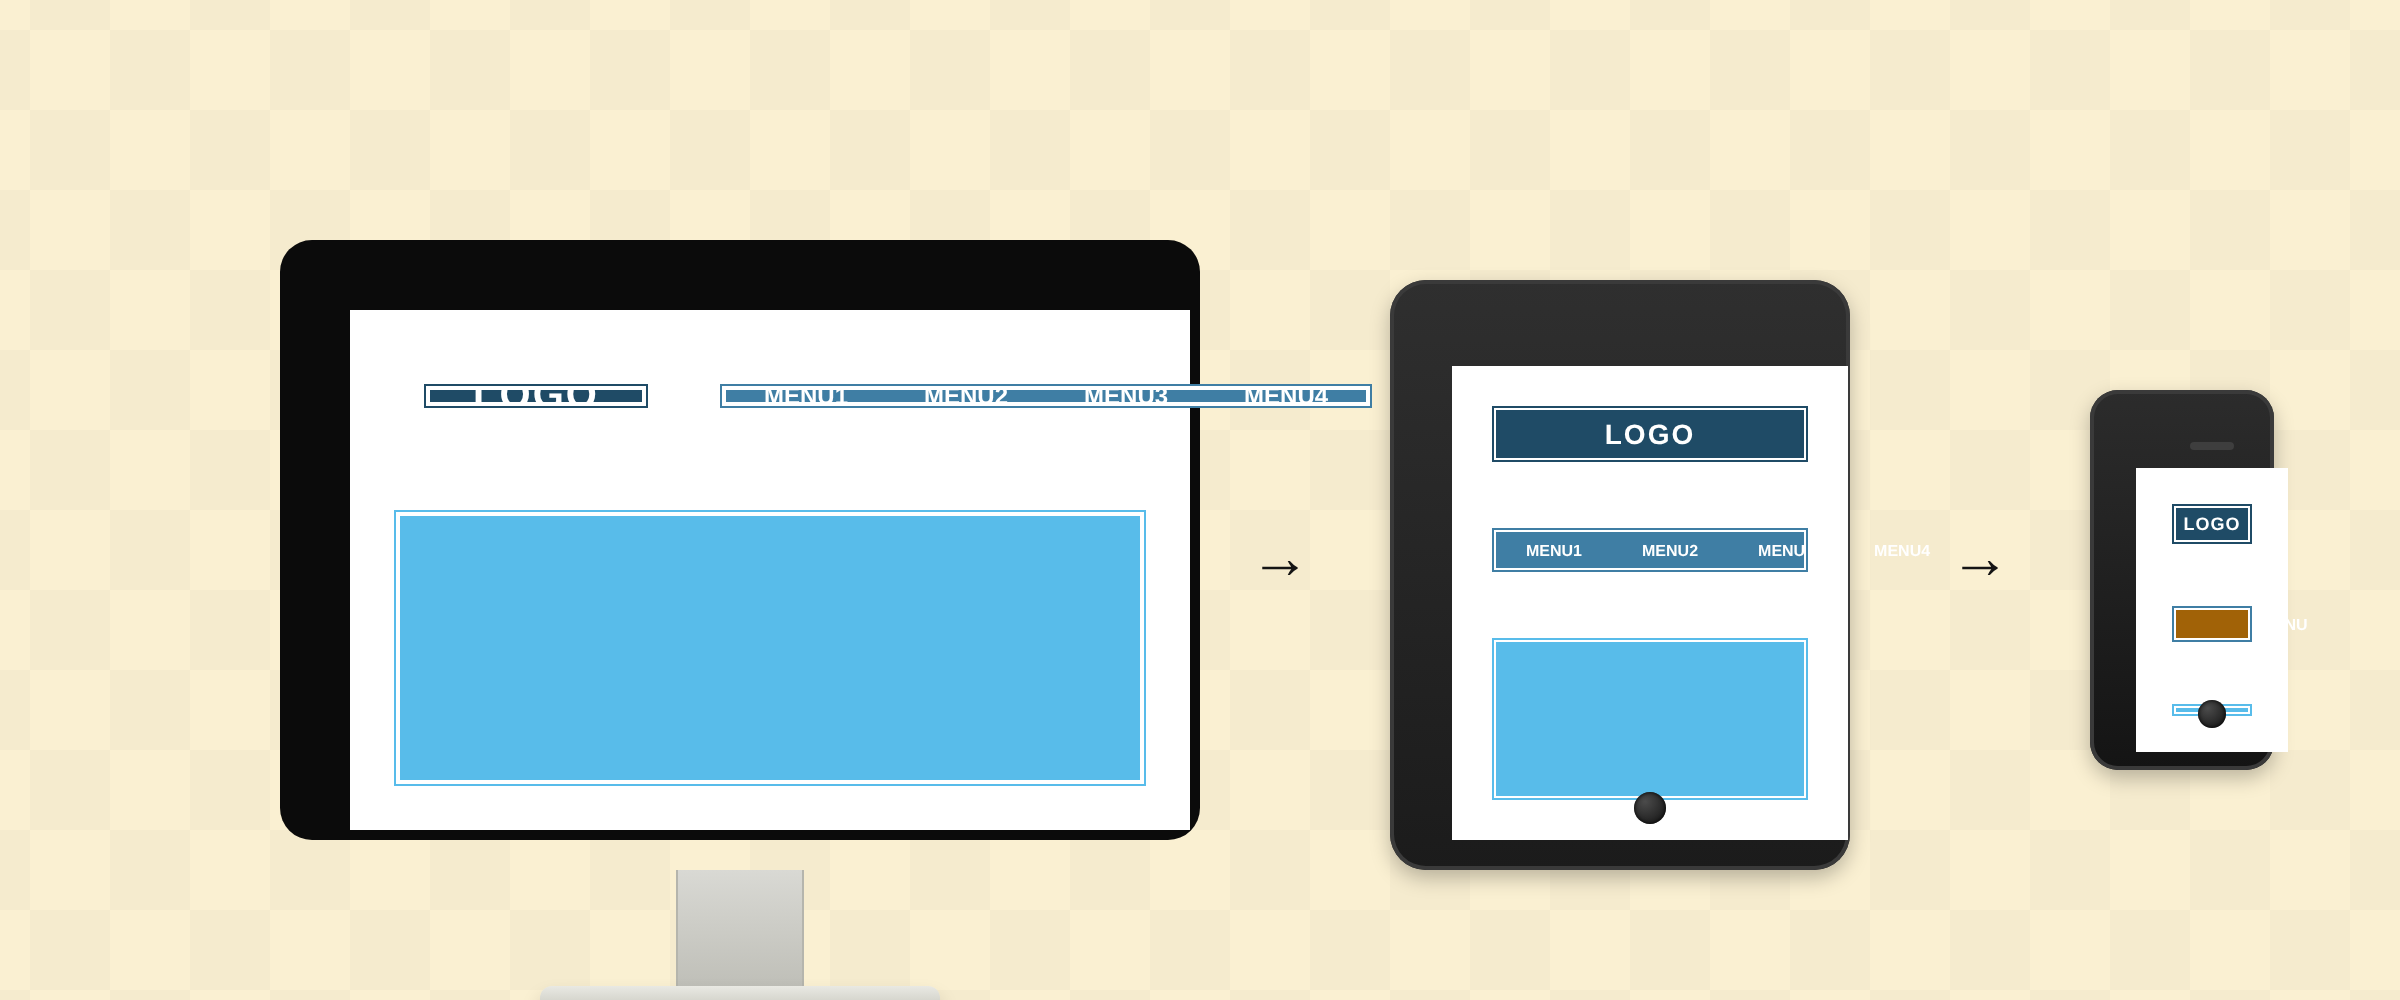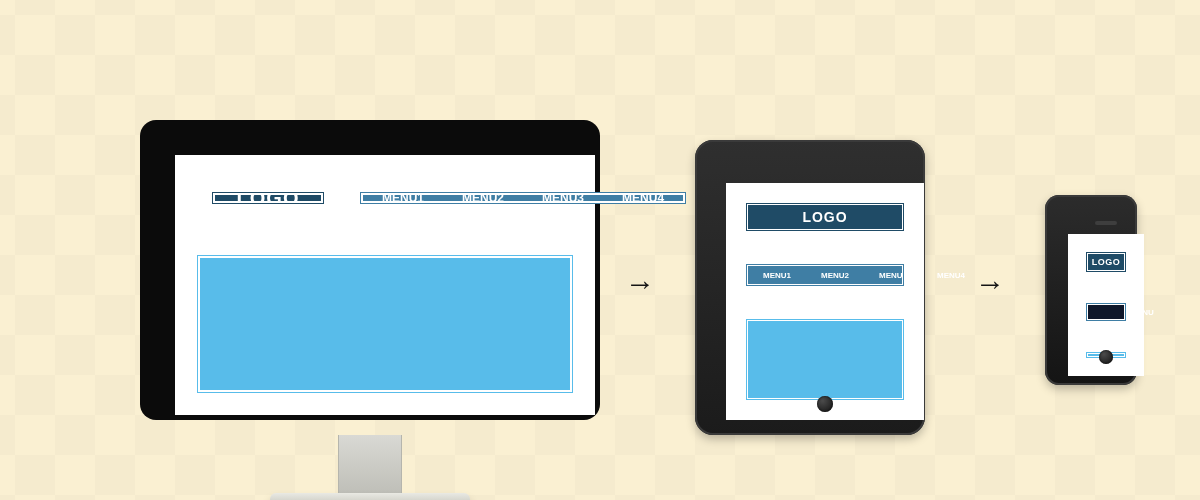--- a/index.html
+++ b/index.html
@@ -218,21 +218,21 @@
     color: #fff;
     font-weight: bold;
     font-size: 9px;
     display: flex;
     align-items: center;
     justify-content: center;
     letter-spacing: 0.5px;
   }
   .phone-nav {
     height: 16px;
-    background: #0f172a;
+    background: #a16207;
     border: 1px solid #fff;
     outline: 1px solid #3f7ea4;
     color: #fff;
     font-size: 8px;
     font-weight: bold;
     display: flex;
     align-items: center;
     justify-content: center;
     gap: 3px;
   }

